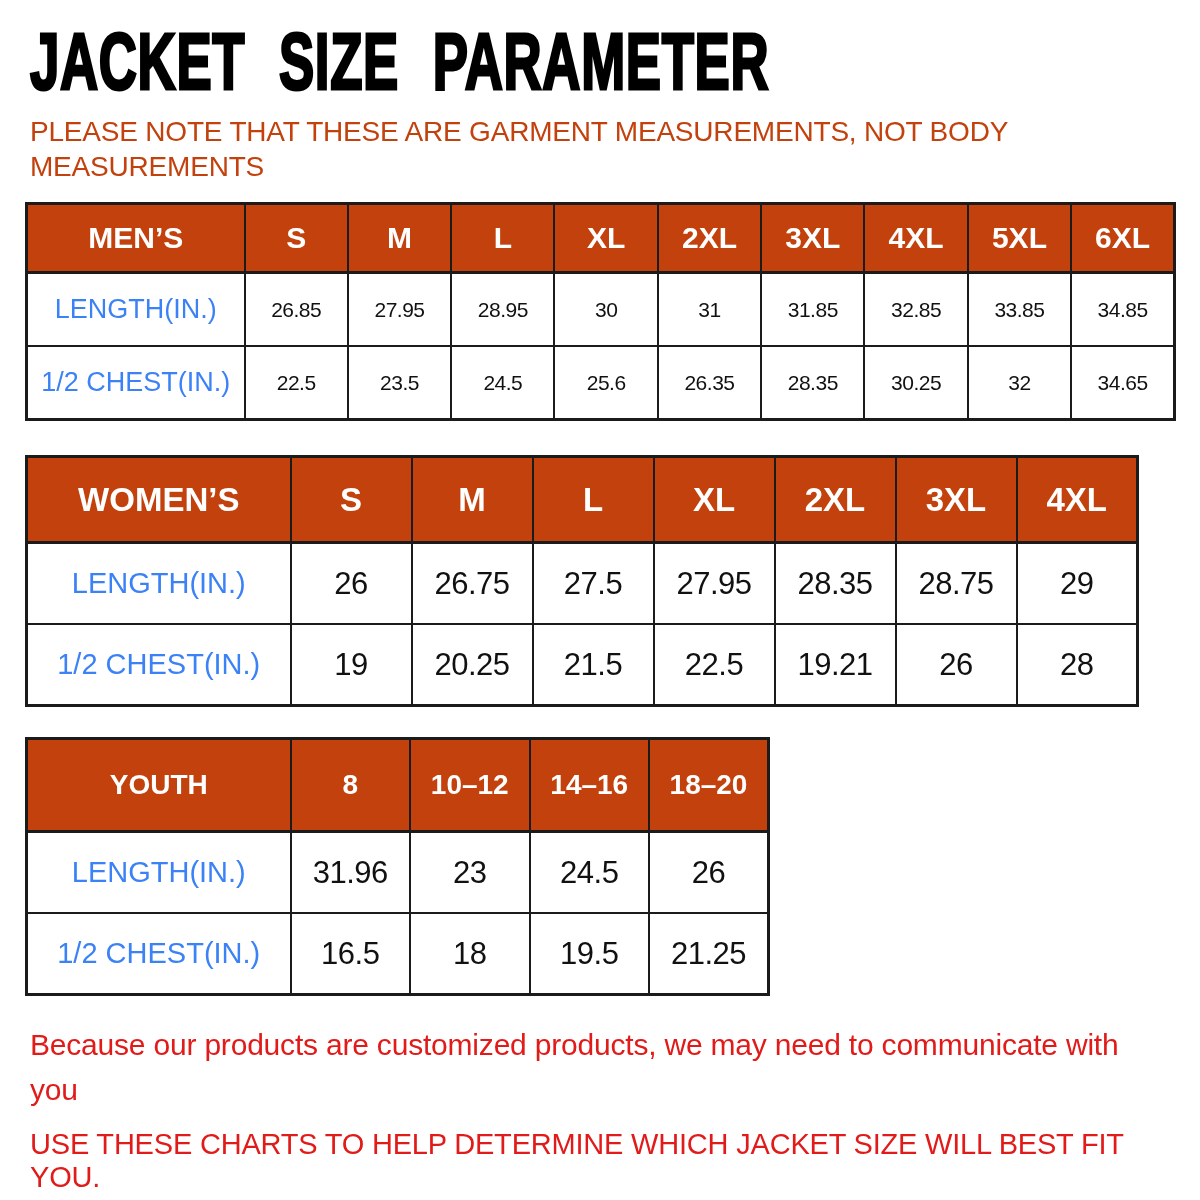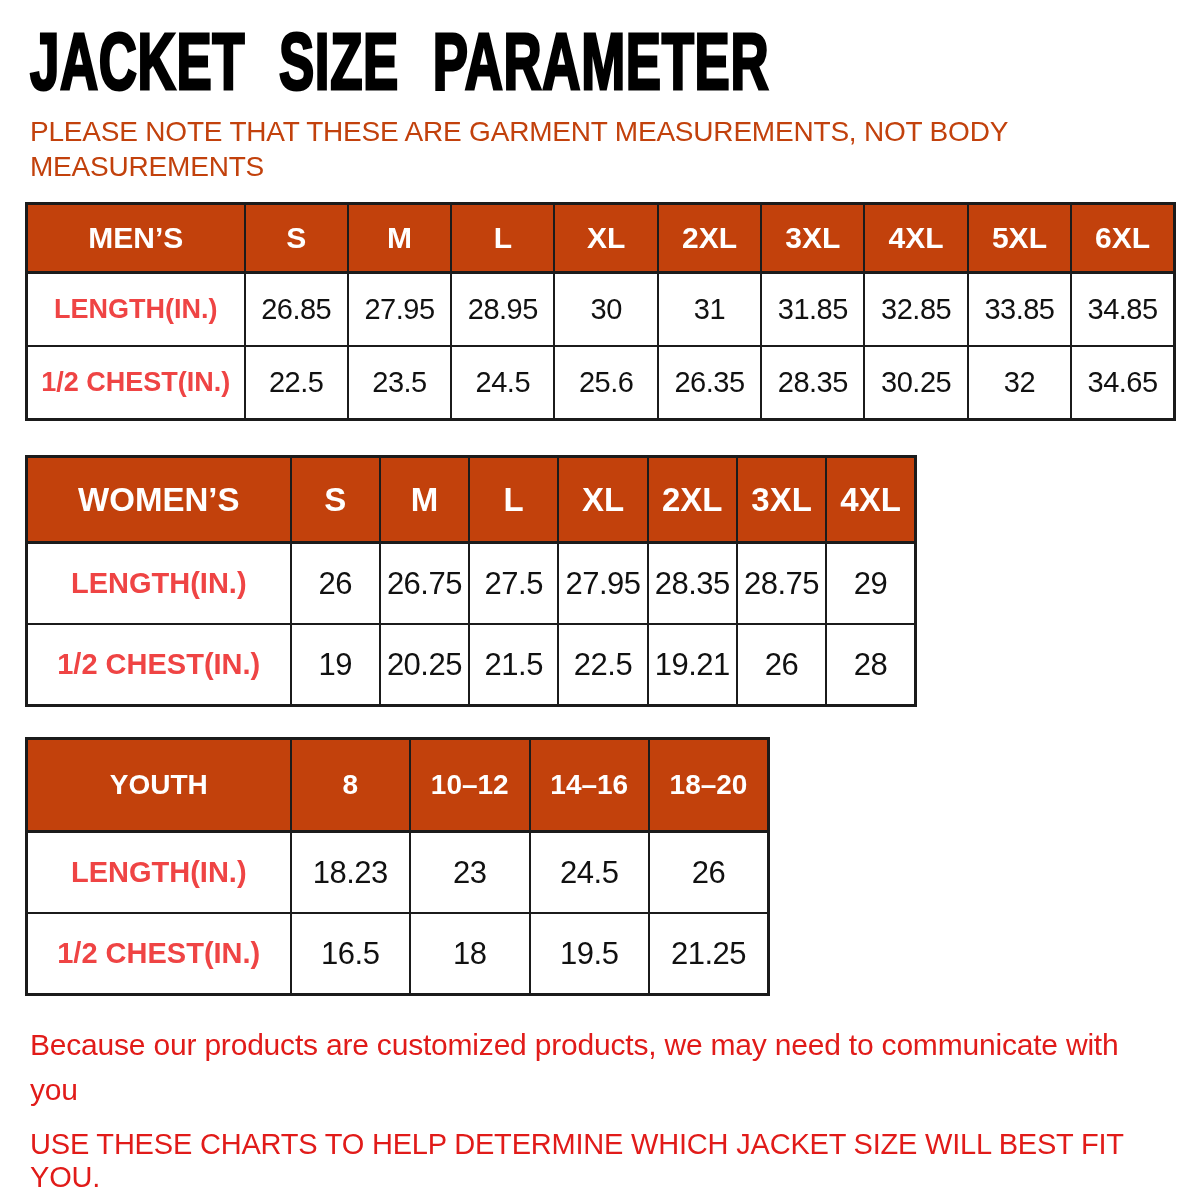--- a/index.html
+++ b/index.html
@@ -49,33 +49,33 @@
     text-align: center;
     vertical-align: middle;
     padding: 0;
     overflow: hidden;
   }
   table.size-table thead th {
     background: #c2410c;
     color: #ffffff;
     border-bottom: 3px solid #1b1b1b;
   }
-  td.rowlabel { font-weight: 700; color: #ef4444; }
+  td.rowlabel { font-weight: 400; color: #3b82f6; }
   td.val { font-weight: 400; color: #111111; letter-spacing: -0.5px; }
 
   
   table.mens { width: 1151px; margin-top: 18px; }
   table.mens thead th { height: 66px; font-size: 30px; font-weight: 700; }
   table.mens td { height: 71px; }
   table.mens td.rowlabel { font-size: 27px; }
-  table.mens td.val { font-size: 29px; margin-top: 28px; }
+  table.mens td.val { font-size: 21px; margin-top: 28px; }
   col.c-label-m { width: 218px; }
 
   
-  table.womens { width: 892px; margin-top: 34px; padding-left: 48px; }
+  table.womens { width: 1114px; margin-top: 34px; padding-left: 48px; }
   table.womens thead th { height: 83px; font-size: 33px; font-weight: 700; }
   table.womens td { height: 79px; }
   table.womens td.rowlabel { font-size: 29px; }
   table.womens td.val { font-size: 31px; }
   col.c-label-w { width: 264px; }
 
   
   table.youth { width: 745px; margin-top: 30px; }
   table.youth thead th { height: 90px; font-size: 28px; font-weight: 700; }
   table.youth td { height: 79px; }
@@ -209,21 +209,21 @@
         <th>YOUTH</th>
         <th>8</th>
         <th>10–12</th>
         <th>14–16</th>
         <th>18–20</th>
       </tr>
     </thead>
     <tbody>
       <tr>
         <td class="rowlabel">LENGTH(IN.)</td>
-        <td class="val">18.23</td>
+        <td class="val">31.96</td>
         <td class="val">23</td>
         <td class="val">24.5</td>
         <td class="val">26</td>
       </tr>
       <tr>
         <td class="rowlabel">1/2 CHEST(IN.)</td>
         <td class="val">16.5</td>
         <td class="val">18</td>
         <td class="val">19.5</td>
         <td class="val">21.25</td>

